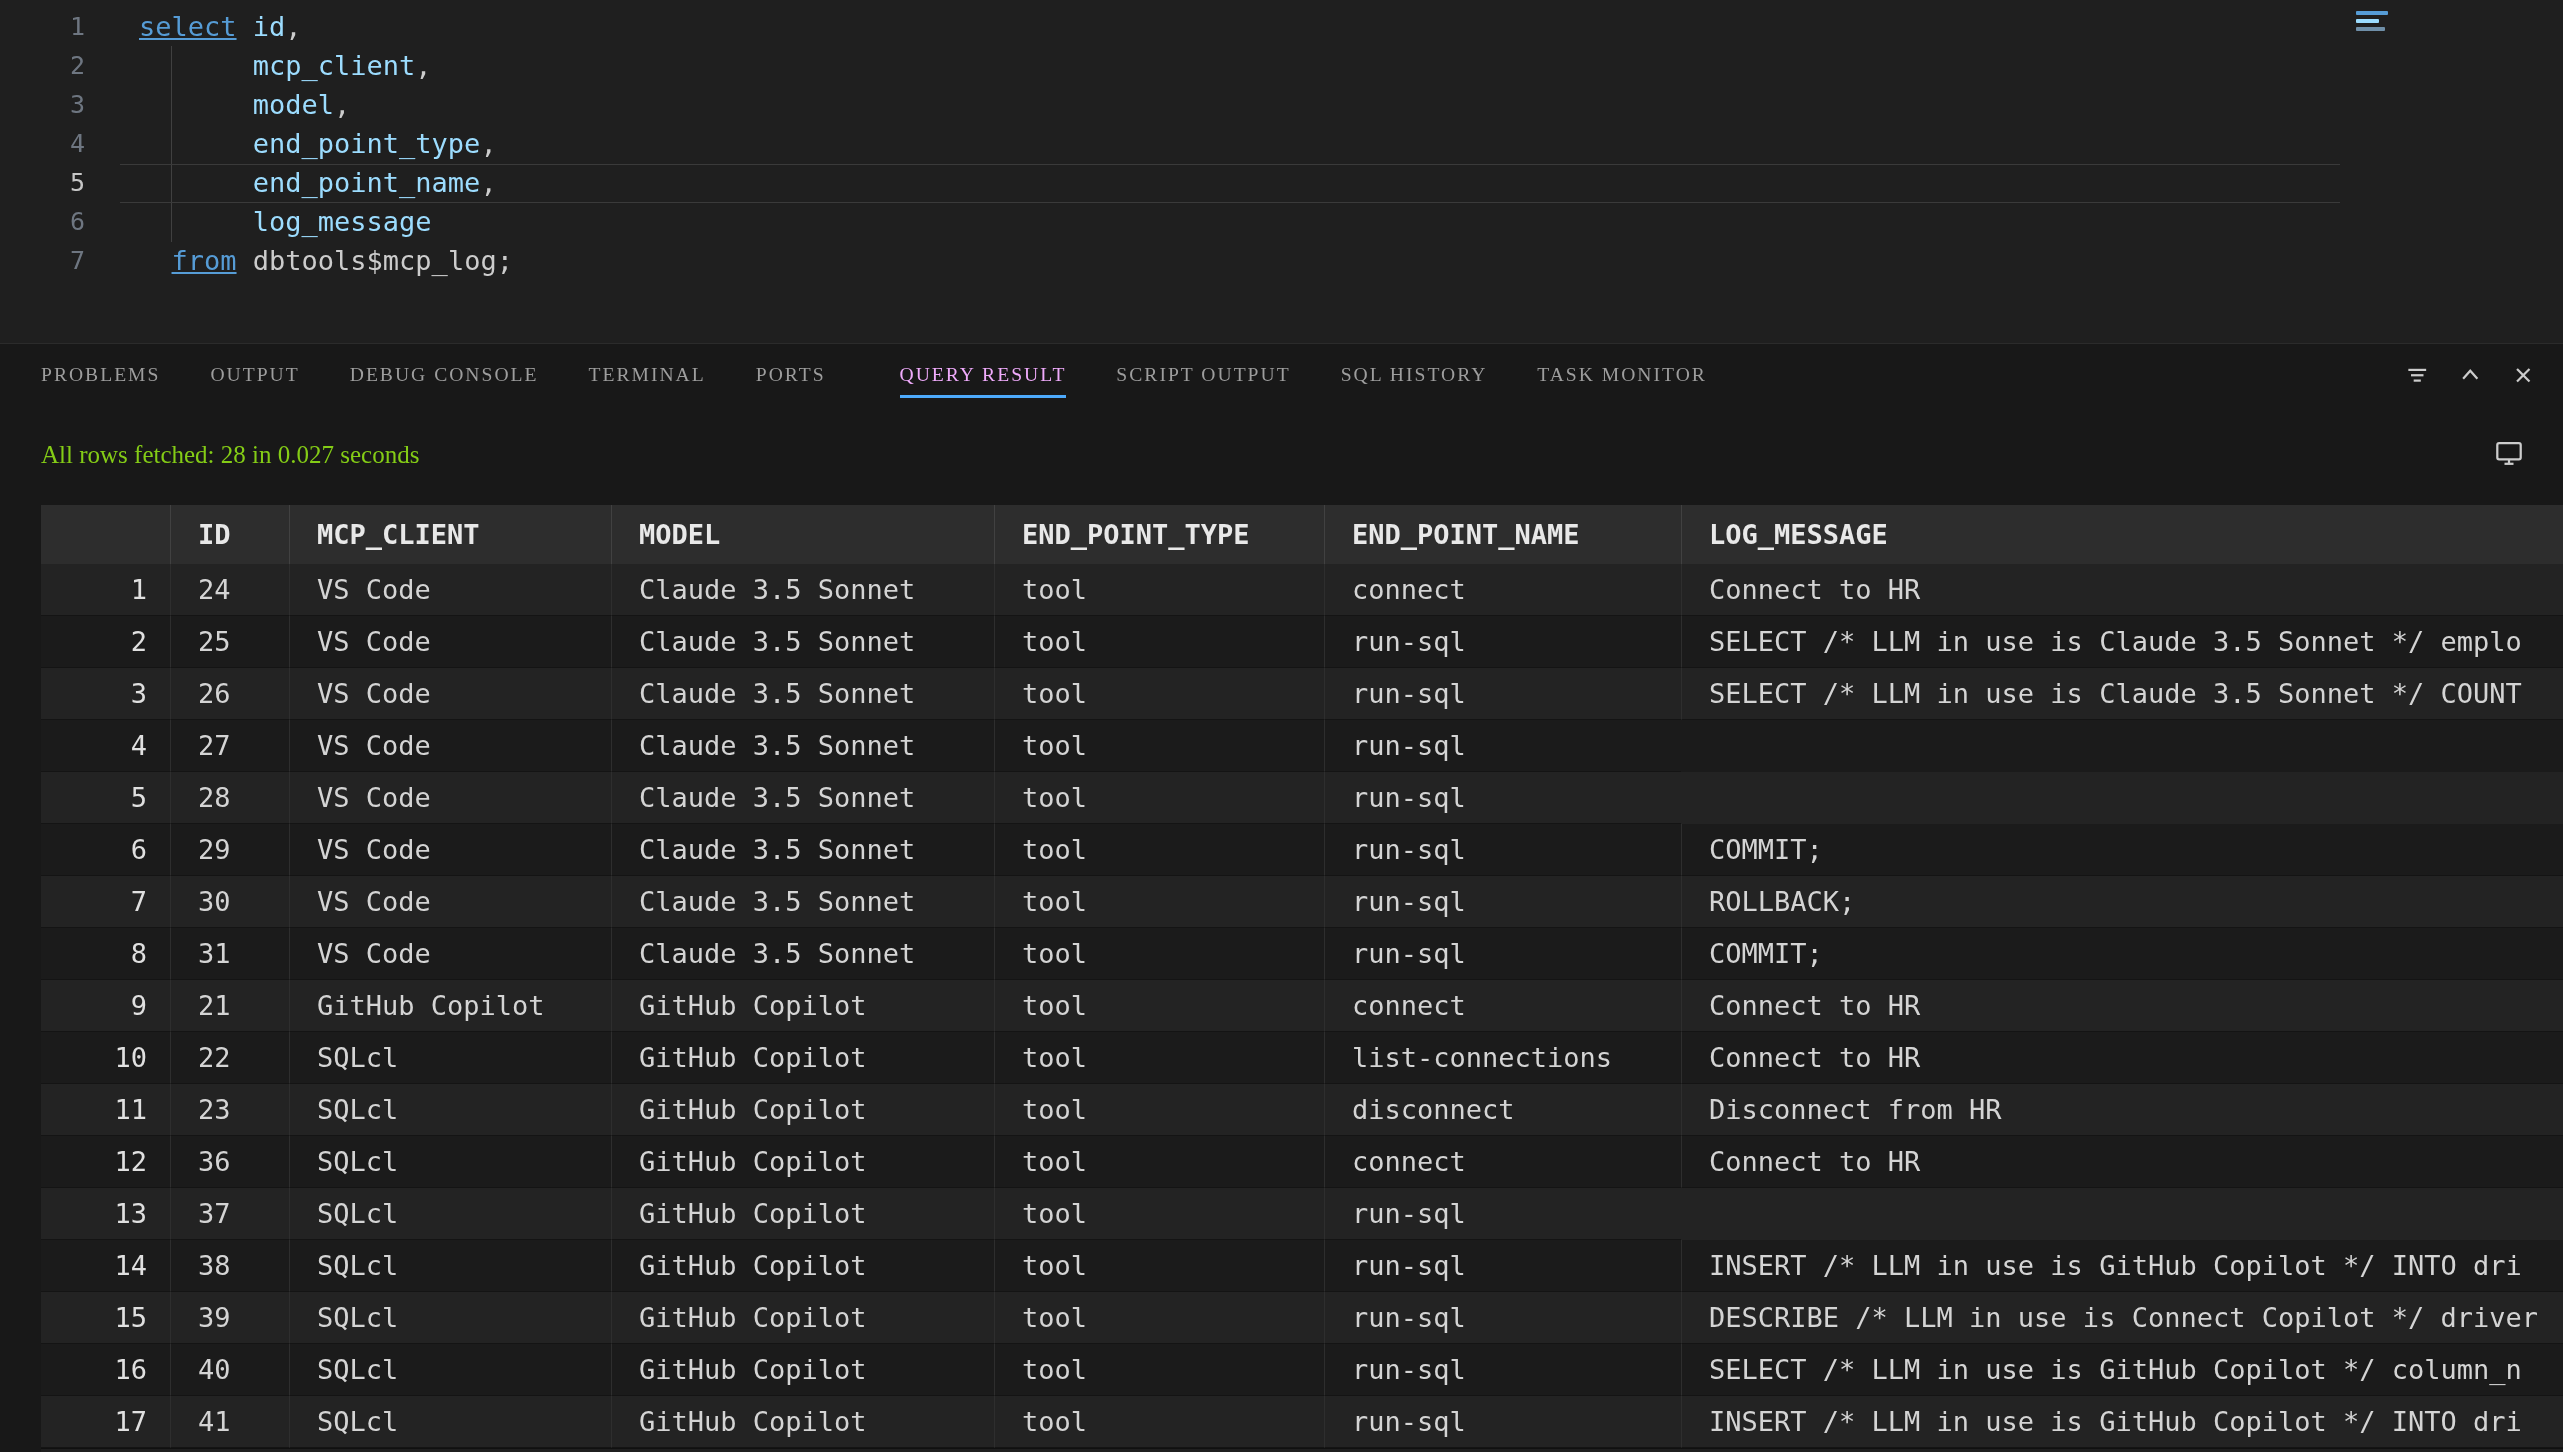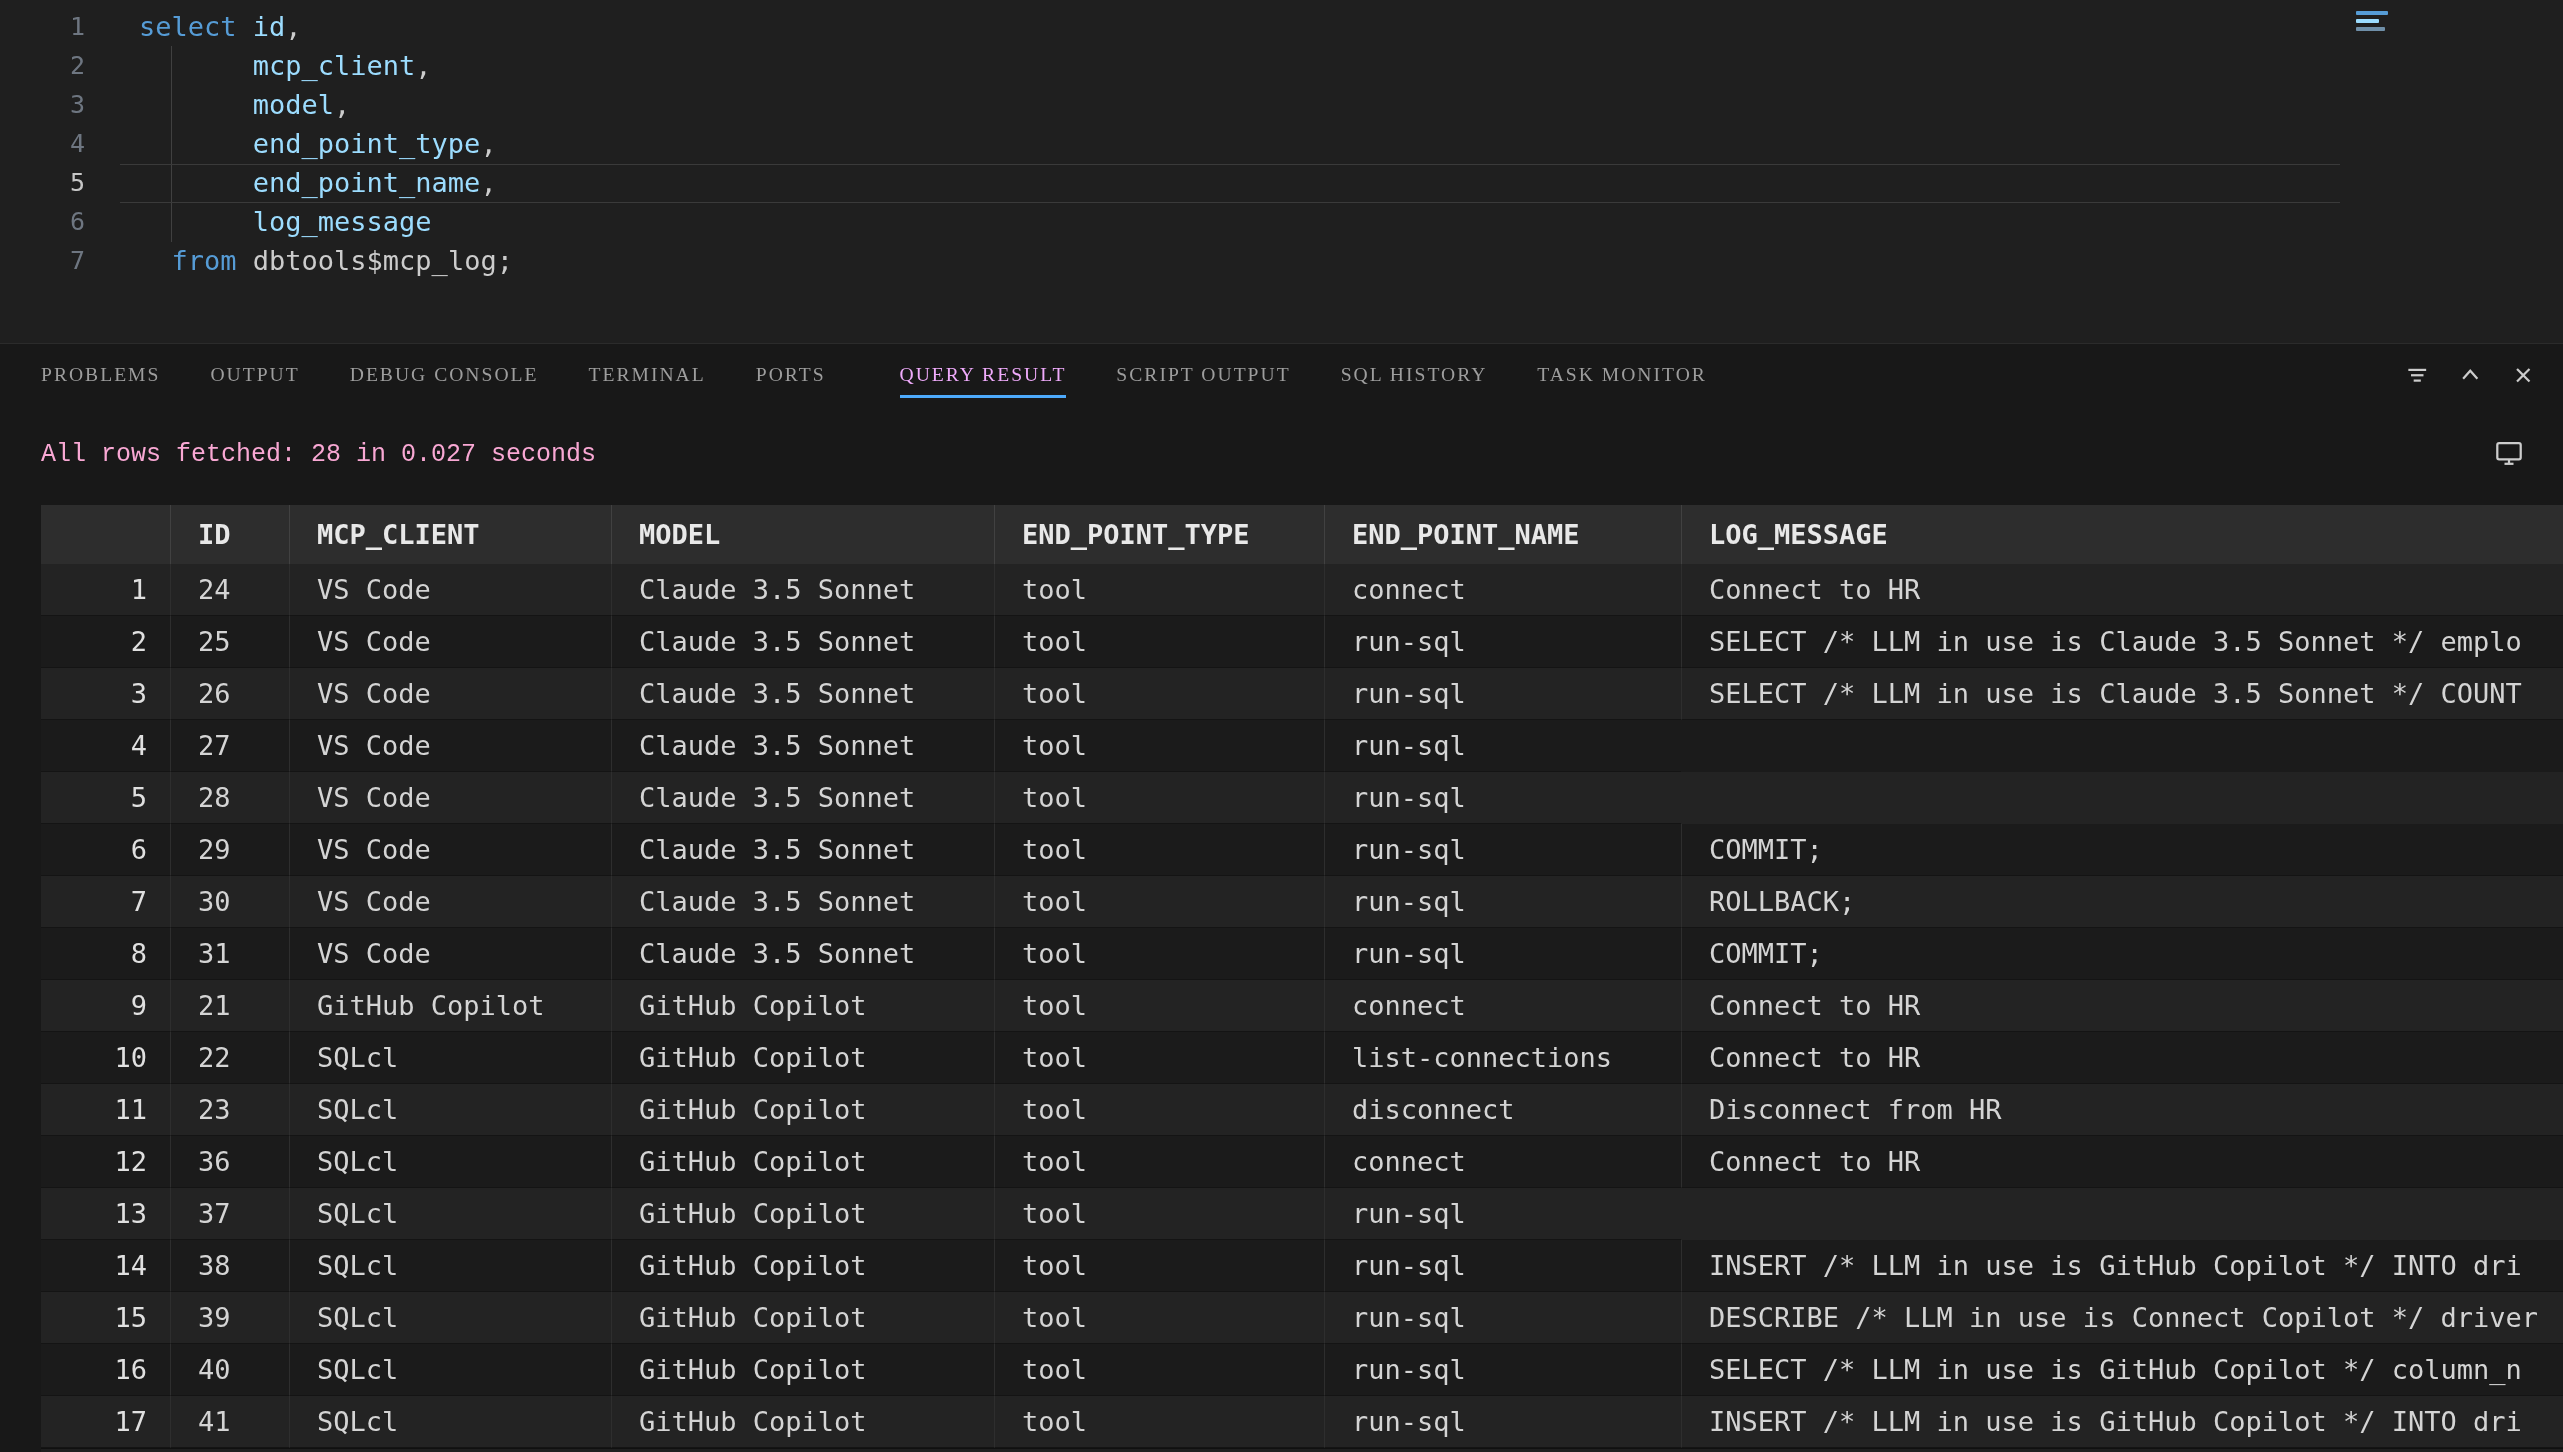--- a/index.html
+++ b/index.html
@@ -6,21 +6,21 @@
   html,body { width:2563px; height:1453px; overflow:hidden; background:#181818;
               font-family:"DejaVu Sans Mono", monospace; }
 
   
   .editor { position:absolute; top:0; left:0; width:2563px; height:343px; background:#1f1f1f; }
   .lines  { position:absolute; top:7.1px; left:0; right:0; }
   .code-line { position:relative; height:39px; line-height:39px; font-size:27px; white-space:pre; }
   .ln  { position:absolute; left:0; width:85px; text-align:right; color:#6e7681; font-size:25px; }
   .code-line.current .ln { color:#c6c6c6; }
   .code { position:absolute; left:139px; }
-  .tok-keyword    { color:#569cd6; }
+  .tok-keyword    { color:#569cd6;text-decoration:underline; }
   .tok-identifier { color:#9cdcfe; }
   .tok-plain      { color:#cccccc; }
   .indent-guide { position:absolute; left:171px; top:46px; width:0.9px; height:196px; background:#404040; }
   .current-line { position:absolute; left:120px; top:164px; width:2220px; height:39px;
                   border-top:0.9px solid #3a3a3a; border-bottom:0.9px solid #3a3a3a; }
   .minimap { position:absolute; left:2356px; top:10.7px; width:36px; }
   .minimap .mbar { height:4.4px; margin-bottom:3.6px; border-radius:0.9px; }
 
   
   .panel { position:absolute; top:343px; left:0; width:2563px; height:1110px;
@@ -29,21 +29,21 @@
   .tabs-list { position:absolute; top:0; left:41px; height:62px; display:flex; gap:50px;
                font-family:Liberation Serif, serif; }
   .tab { font-size:19.6px; letter-spacing:2px; color:#9d9d9d; height:62px; line-height:62px;
          position:relative; cursor:pointer; white-space:nowrap; }
   .tab.active { color:#f0abfc;margin-left:24px; }
   .tab.active::after { content:""; position:absolute; left:0; right:0; bottom:8px; height:2.7px; background:#4daafc; }
   .panel-actions { position:absolute; top:0; right:25px; height:62px; display:flex; align-items:center; gap:23px; }
   .panel-actions .icon-btn { width:30px; height:30px; display:flex; align-items:center; justify-content:center; cursor:pointer; }
 
   .status-row { position:absolute; top:93px; left:41px; height:36px; line-height:36px;
-                font-family:Liberation Mono, monospace; font-size:25px; color:#f9a8d4; }
+                font-family:Liberation Serif, serif; font-size:25px; color:#84cc16; }
   .status-icon { position:absolute; top:91px; right:36px; width:36px; height:36px; cursor:pointer; }
 
   
   .grid { position:absolute; top:161px; left:41px; right:0; bottom:0; font-size:27px; }
   .grid-header { display:flex; height:59px; background:#2d2d2d; color:#e8e8e8; font-weight:bold; }
   .hcell { height:59px; line-height:59px; padding-left:27px; border-left:1.8px solid #414141;
            white-space:pre; overflow:hidden; }
   .hcell.c0 { border-left:none; }
   .grid-row { display:flex; height:52px; }
   .grid-body .grid-row:nth-child(odd)  { background:#232323; }

